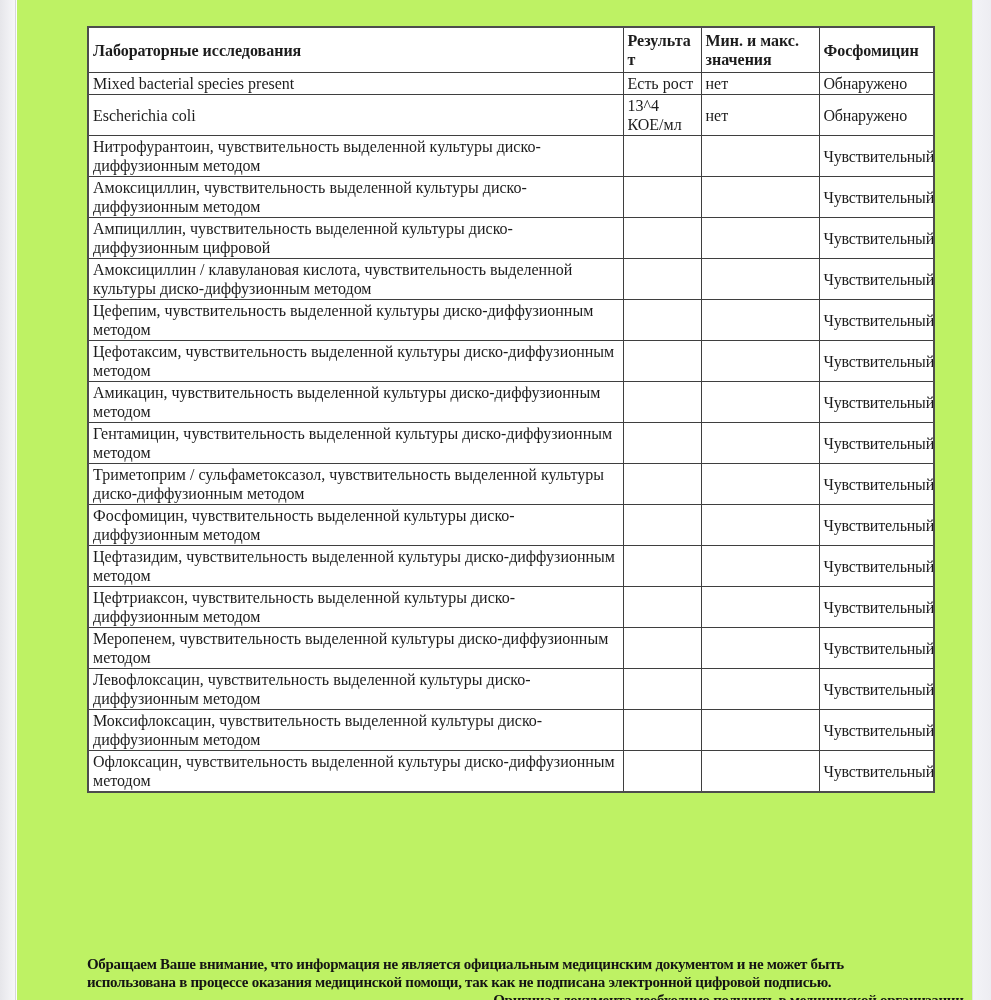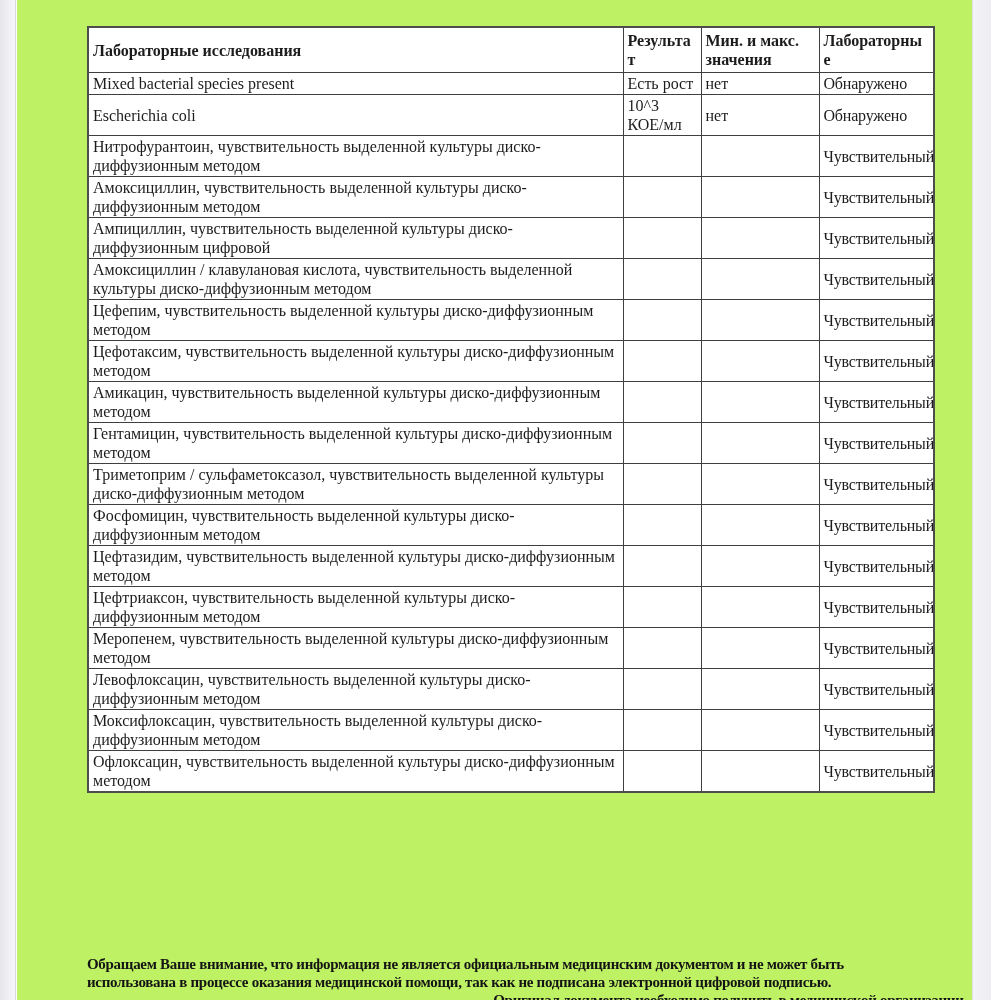--- a/index.html
+++ b/index.html
@@ -77,33 +77,33 @@
       <col style="width:535px">
       <col style="width:78px">
       <col style="width:118px">
       <col style="width:115px">
     </colgroup>
     <thead>
       <tr>
         <th>Лабораторные исследования</th>
         <th>Результат</th>
         <th>Мин. и макс. значения</th>
-        <th>Лабораторные</th>
+        <th>Фосфомицин</th>
       </tr>
     </thead>
     <tbody id="table-body">
         <tr>
           <td class="c-name">Mixed bacterial species present</td>
           <td class="c-result">Есть рост</td>
           <td class="c-range">нет</td>
           <td class="c-comment">Обнаружено</td>
         </tr>
         <tr>
           <td class="c-name">Escherichia coli</td>
-          <td class="c-result">10^3 КОЕ/мл</td>
+          <td class="c-result">13^4 КОЕ/мл</td>
           <td class="c-range">нет</td>
           <td class="c-comment">Обнаружено</td>
         </tr>
         <tr>
           <td class="c-name">Нитрофурантоин, чувствительность выделенной культуры диско-диффузионным методом</td>
           <td class="c-result"></td>
           <td class="c-range"></td>
           <td class="c-comment">Чувствительный</td>
         </tr>
         <tr>

